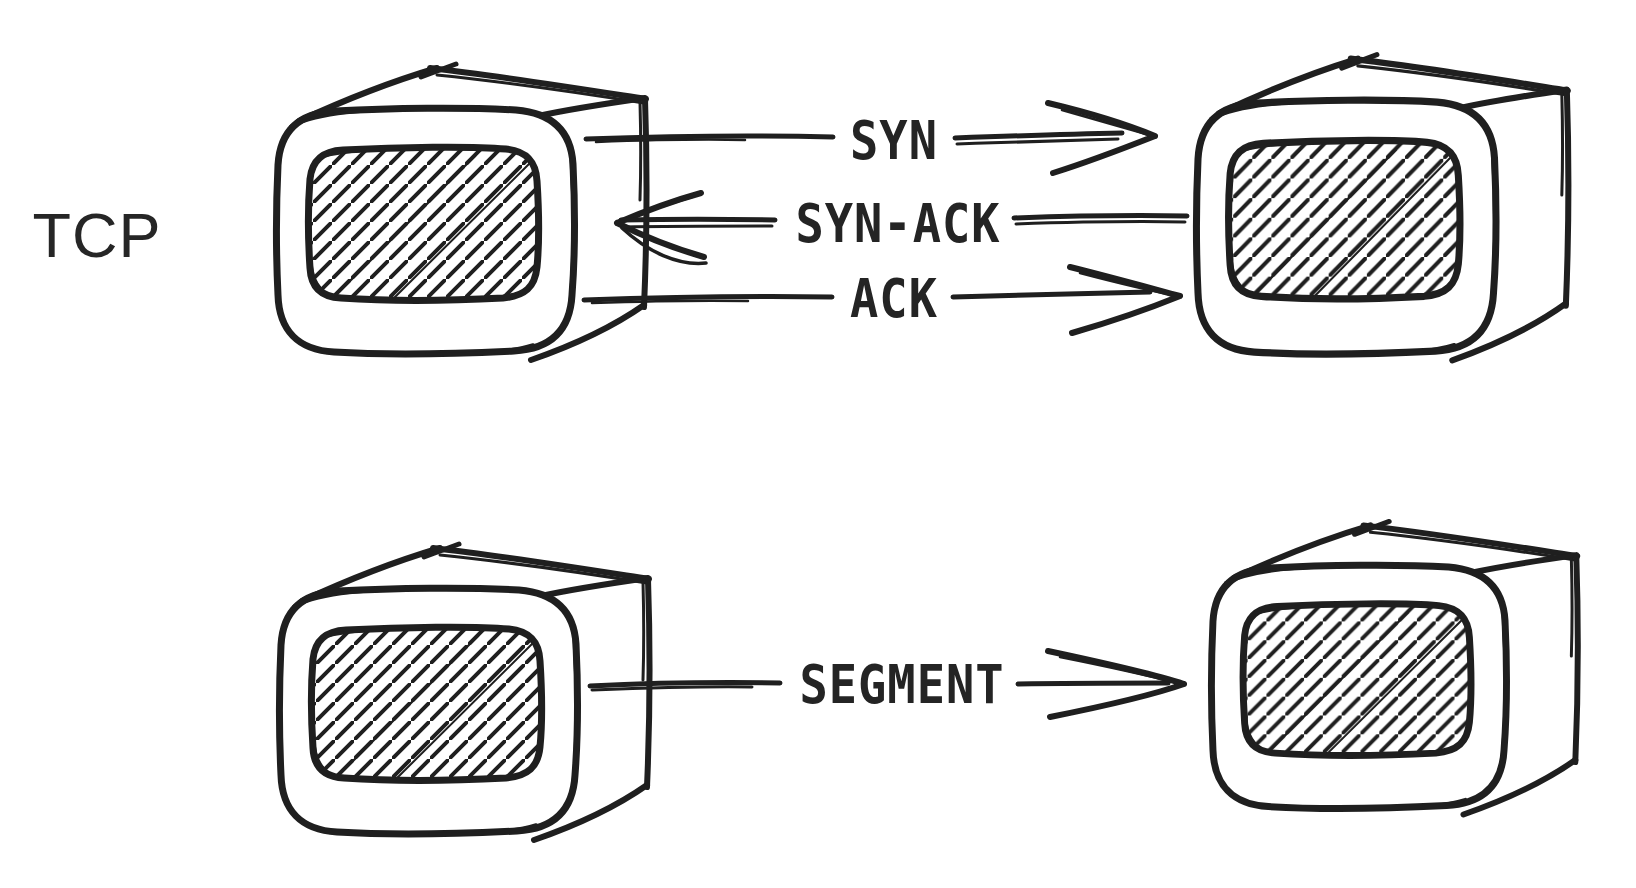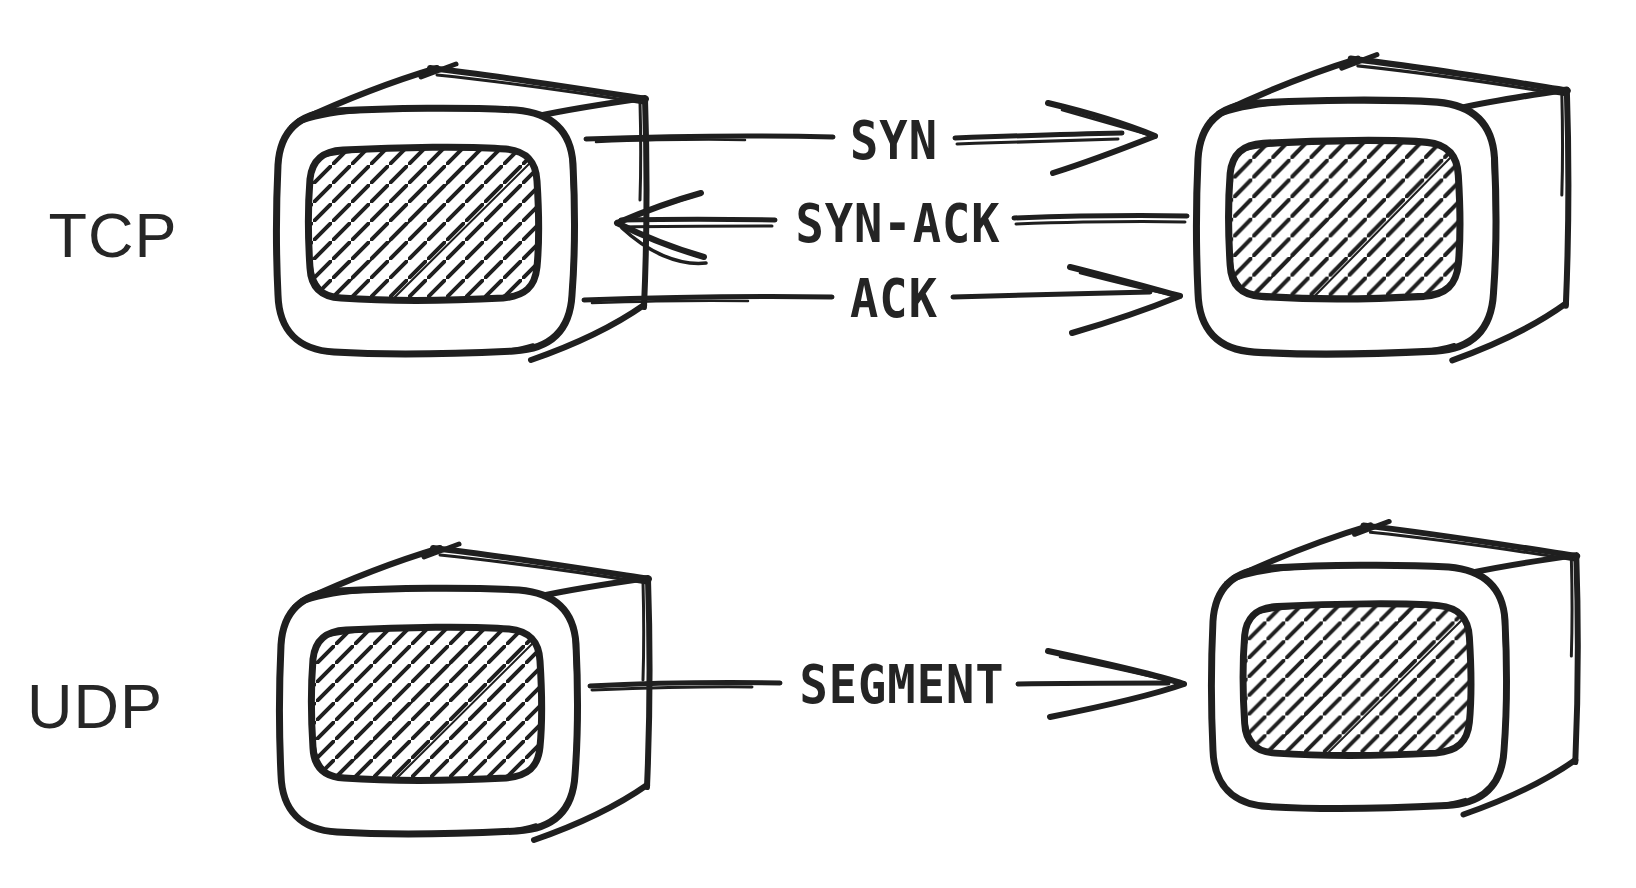--- a/index.html
+++ b/index.html
@@ -109,21 +109,20 @@
 
     <g stroke="#1f1f1f">
       <path d="M 590 686 C 650 683, 715 682, 780 683" stroke-width="5"></path>
       <path d="M 592 690 C 645 688, 700 686, 752 687" stroke-width="3"></path>
       <path d="M 1018 684 C 1070 683, 1120 683, 1168 683" stroke-width="5"></path>
       <path d="M 1048 651 C 1095 661, 1150 673, 1184 684 M 1184 684 C 1150 696, 1100 707, 1050 717" stroke-width="6"></path>
       <path d="M 1060 657 C 1105 666, 1150 676, 1182 684" stroke-width="2.5"></path>
     </g>
   </svg>
 
-  <div class="row-label" style="left:113px;top:235px;">TCP</div>
-  <div class="row-label" style="left:95px;top:706px;">UDP</div>
+  <div class="row-label" style="left:97px;top:235px;">TCP</div>
 
   <div class="msg-label" style="left:894px;top:140px;">SYN</div>
   <div class="msg-label" style="left:898px;top:223px;">SYN-ACK</div>
   <div class="msg-label" style="left:894px;top:298px;">ACK</div>
   <div class="msg-label" style="left:902px;top:684px;">SEGMENT</div>
 
 </div>
 
 </body></html>

